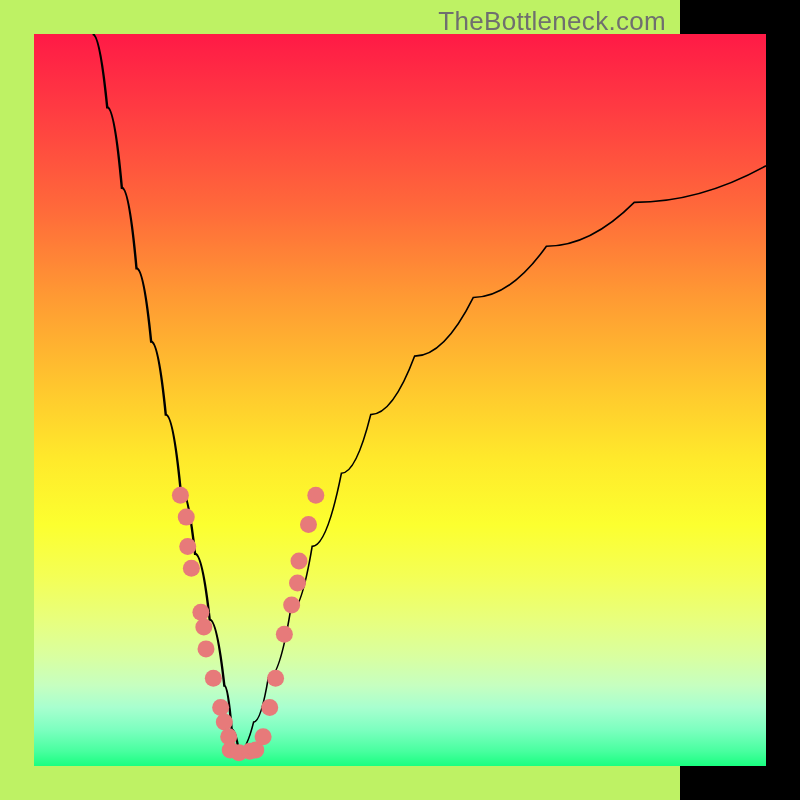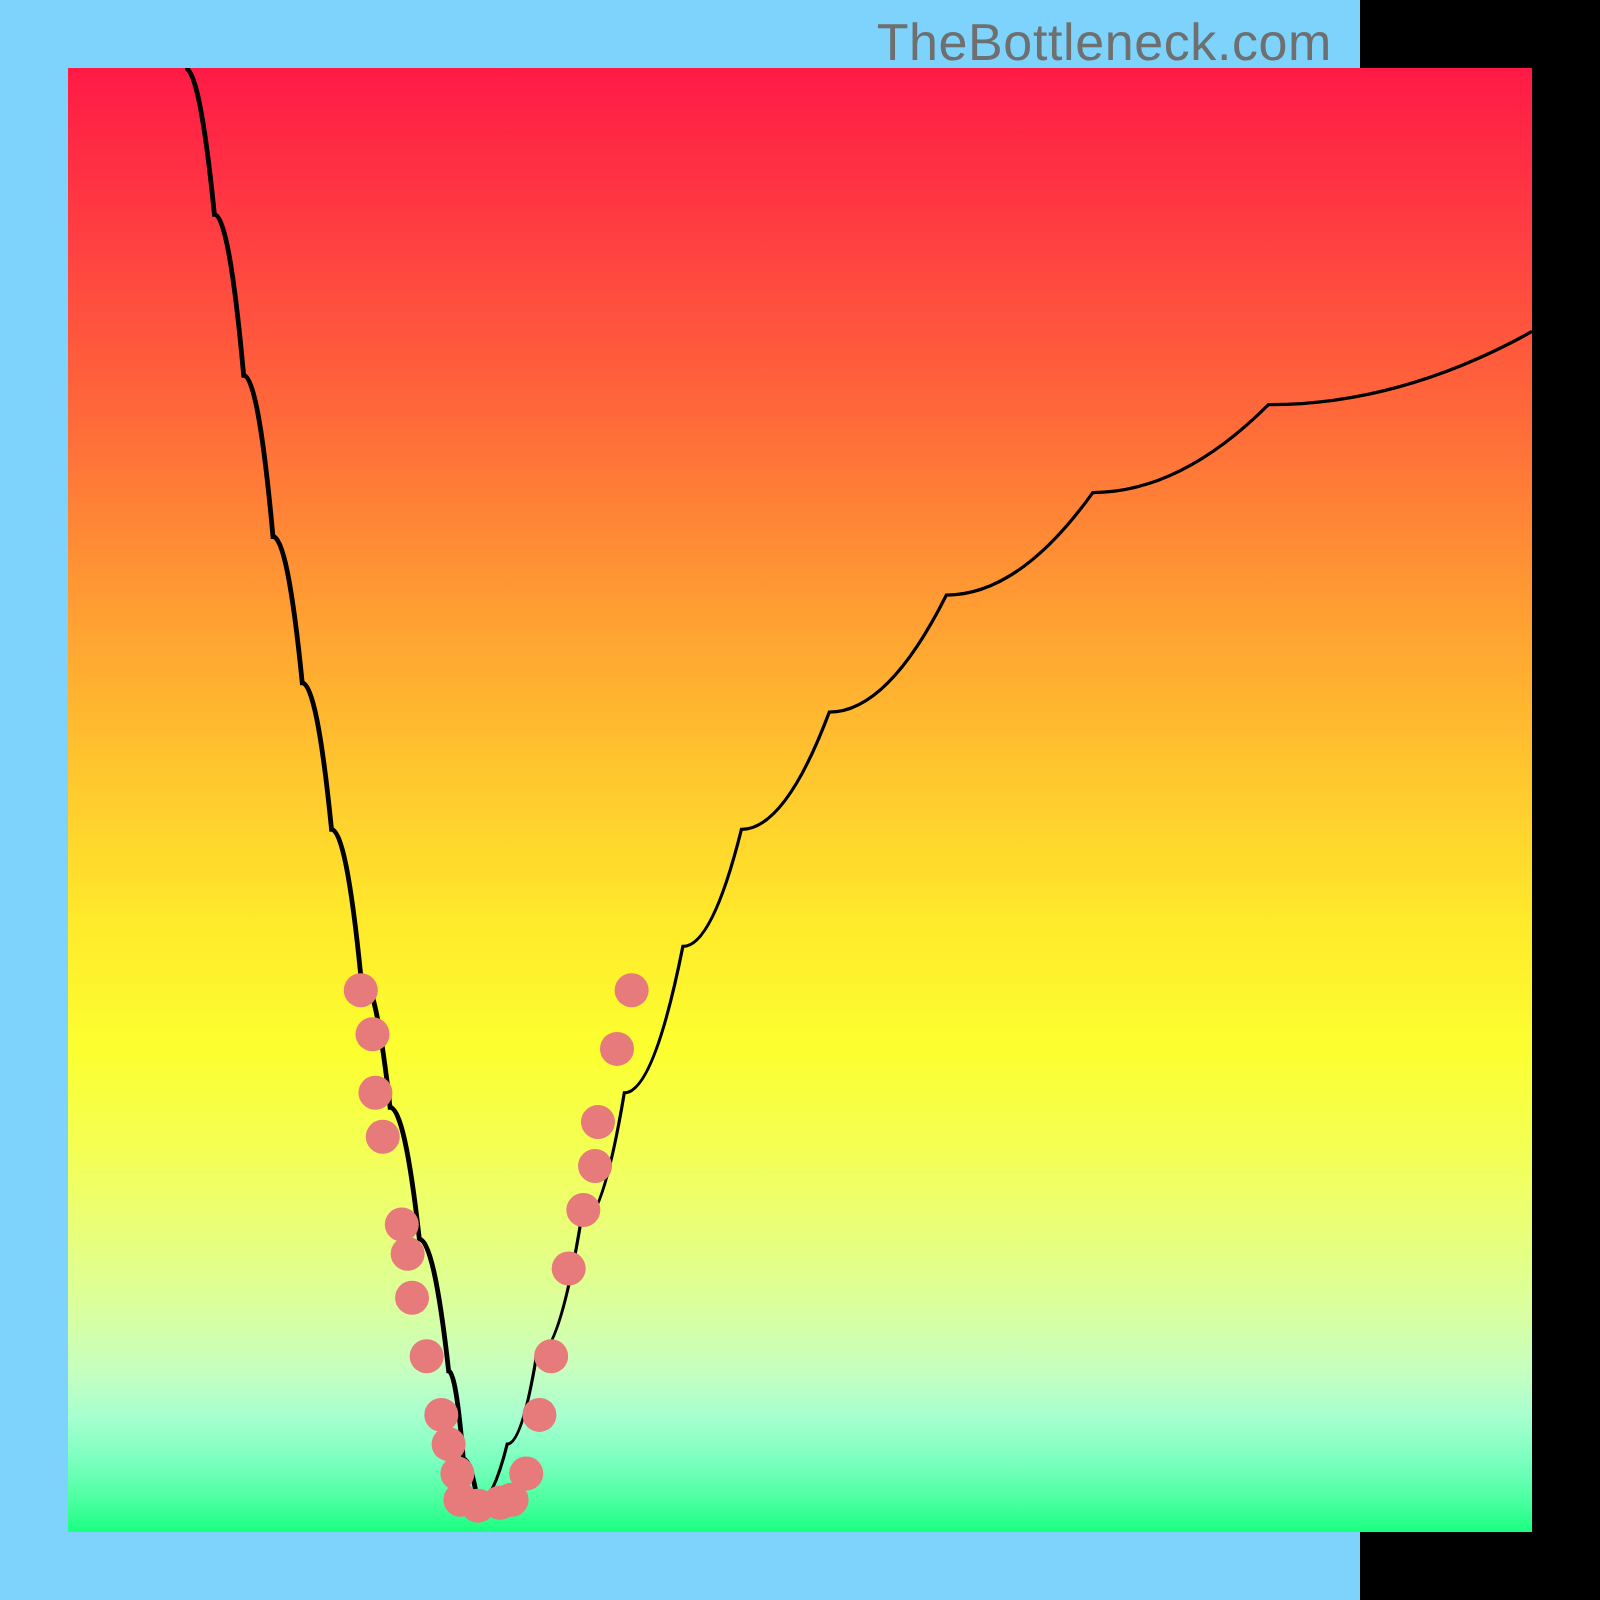--- a/index.html
+++ b/index.html
@@ -10,21 +10,21 @@
     background: #000;
     overflow: hidden;
     font-family: Arial, Helvetica, sans-serif;
   }
   .frame {
     position: absolute;
     top: 0;
     left: 0;
     width: 680px;
     height: 800px;
-    background: #7dd3fc;
+    background: #bef264;
   }
   .plot {
     position: absolute;
     top: 34px;
     left: 34px;
     width: 732px;
     height: 732px;
     overflow: hidden;
   }
   .gradient {

